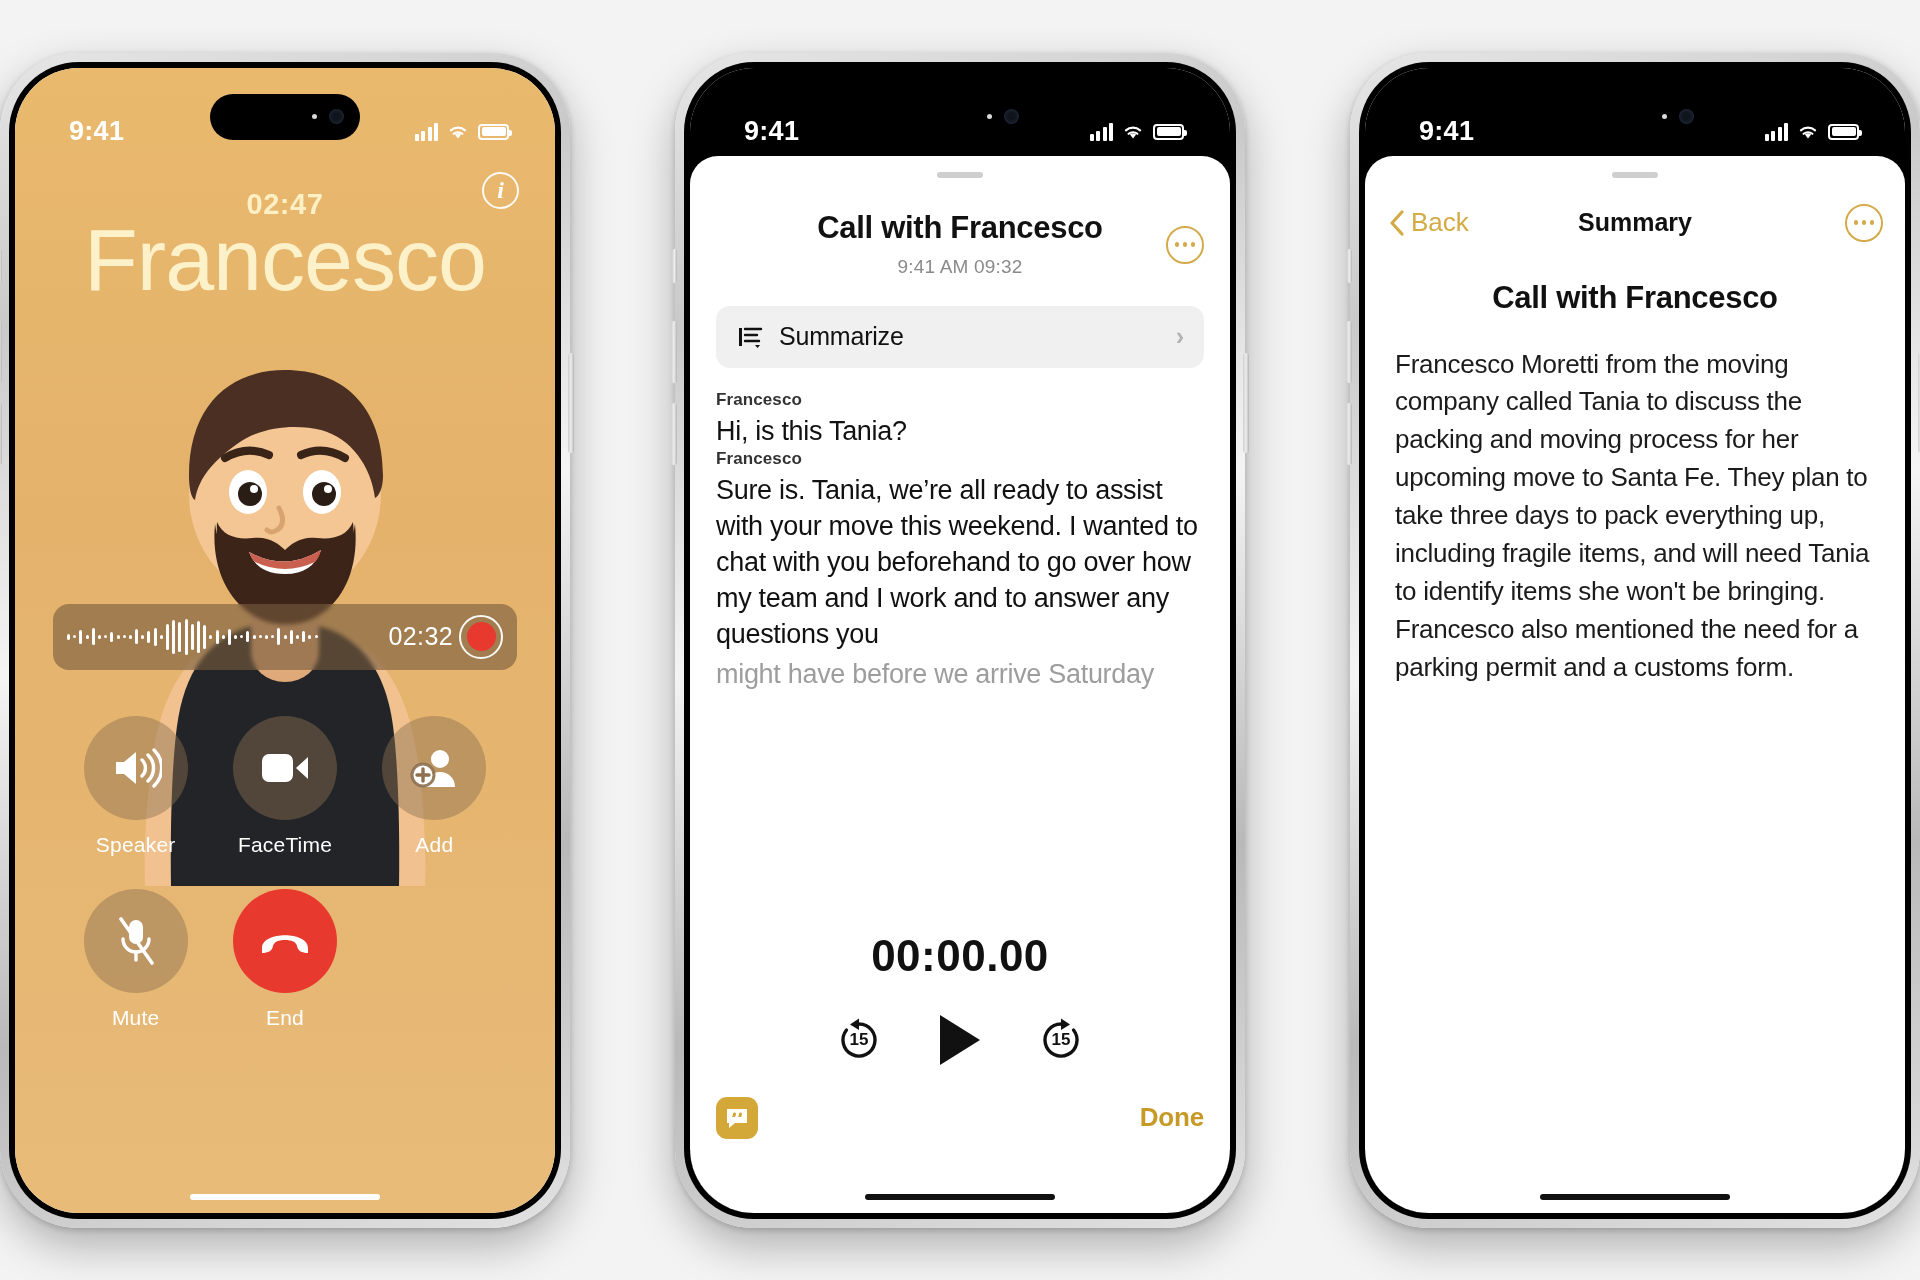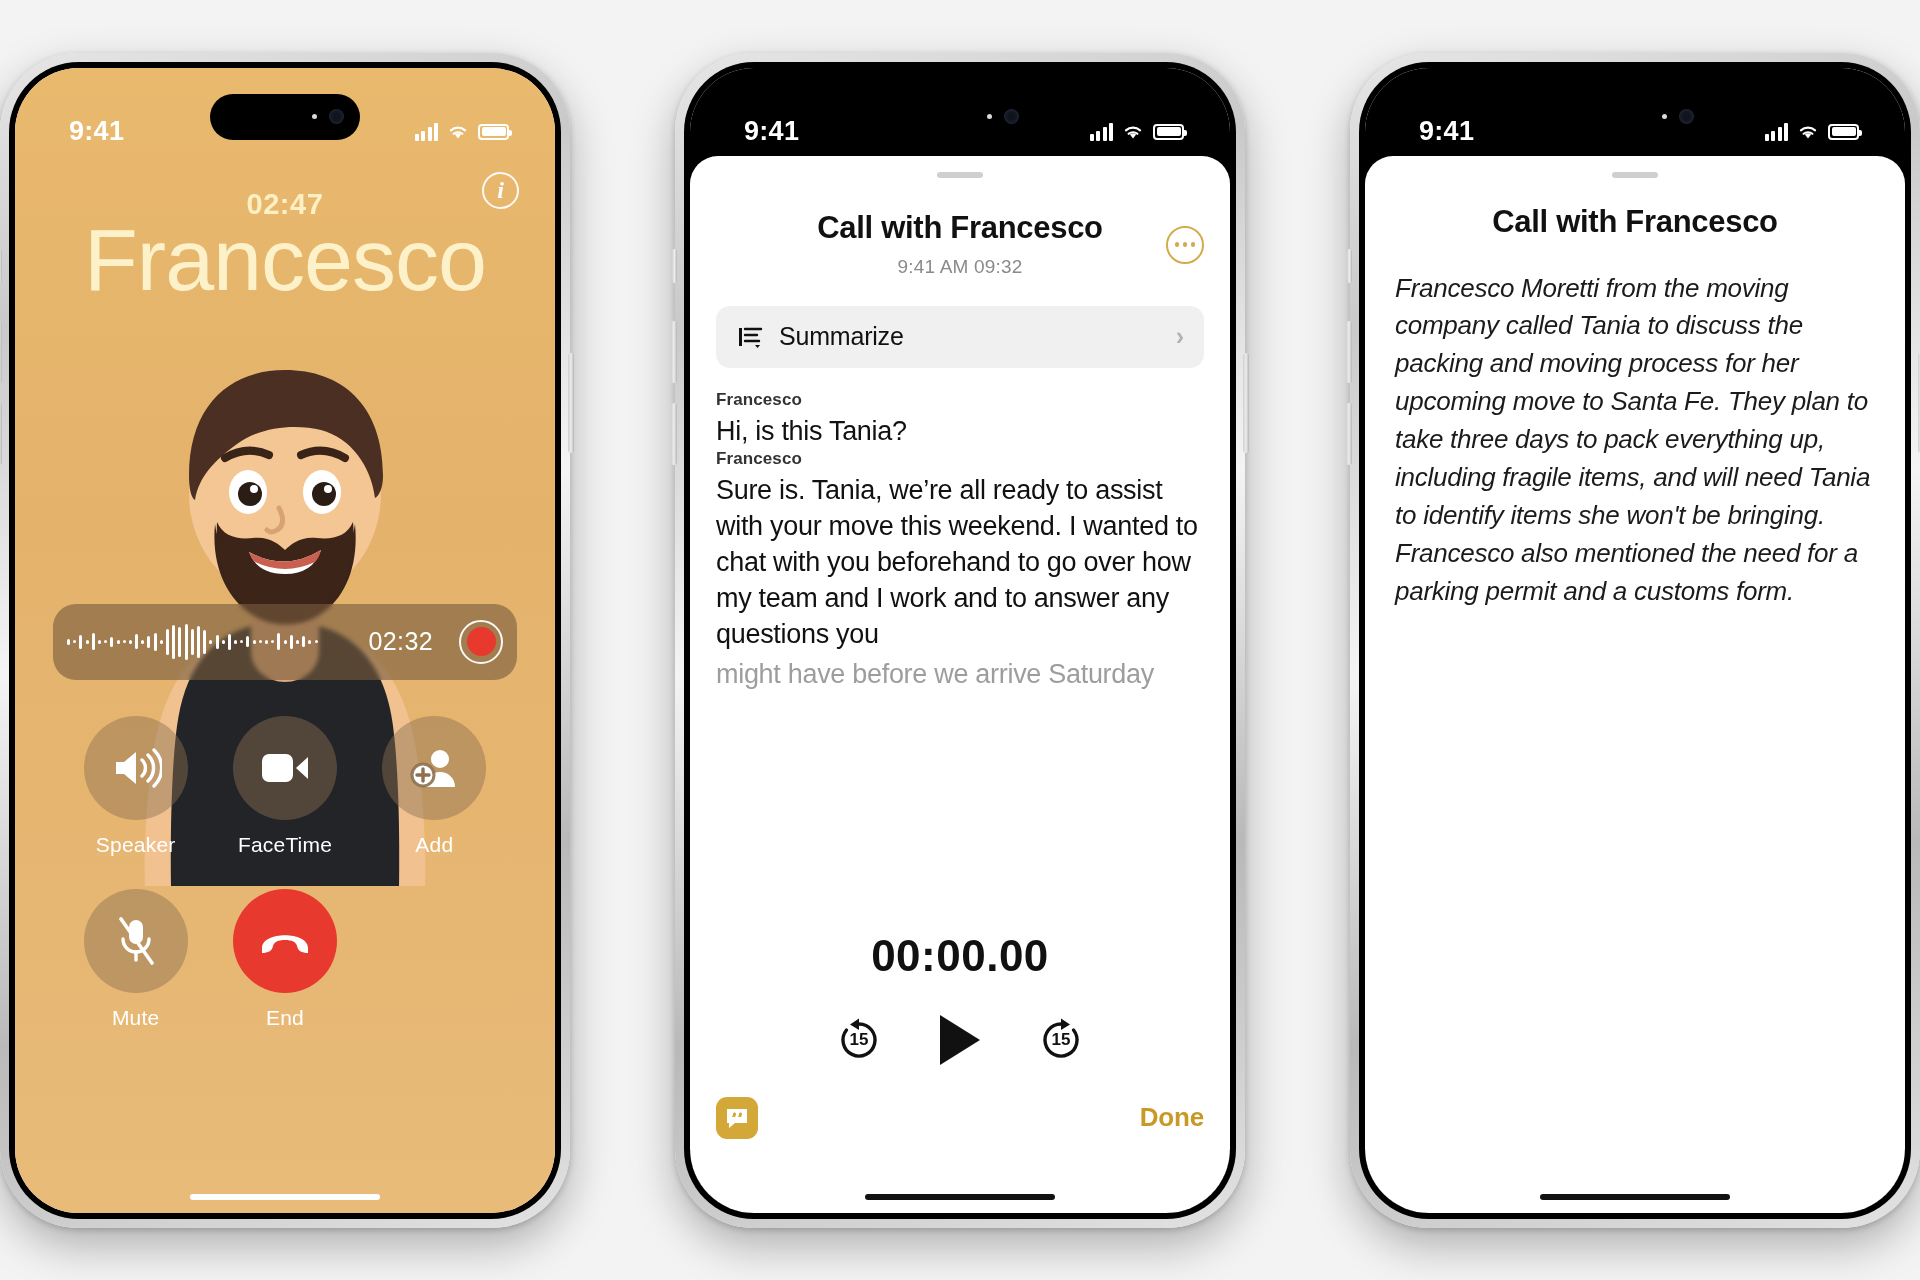--- a/index.html
+++ b/index.html
@@ -97,23 +97,23 @@
     position:absolute; top:120px; left:0; right:0; text-align:center;
     color:#fdf0c4; font-size:29px; font-weight:600; letter-spacing:.6px;
   }
   .caller-name {
     position:absolute; top:148px; left:0; right:0; text-align:center;
     color:#fdf1c9; font-size:88px; font-weight:400; letter-spacing:-1px; line-height:1;
   }
   .memoji { position:absolute; left:50%; transform:translateX(-50%); top:258px; width:440px; height:560px; }
 
   .rec-bar {
-    position:absolute; left:38px; right:38px; top:536px; height:76px;
-    background: rgba(120,92,62,.62); border-radius:23px;
-    display:flex; align-items:center; padding:0 14px; gap:26px;
+    position:absolute; left:38px; right:38px; top:536px; height:66px;
+    background: rgba(120,92,62,.62); border-radius:16px;
+    display:flex; align-items:center; padding:0 14px; gap:6px;
     backdrop-filter: blur(2px);
   }
   .waveform { flex:1; display:flex; align-items:center; gap:3.2px; height:40px; }
   .waveform i { width:3px; border-radius:2px; background:#fff; display:block; }
   .rec-time { color:#fff; font-size:25px; font-weight:500; letter-spacing:.4px; }
   .rec-dot {
     width:44px; height:44px; border-radius:50%; border:2.6px solid rgba(255,255,255,.95);
     display:flex; align-items:center; justify-content:center; flex:0 0 auto;
   }
   .rec-dot i { width:29px; height:29px; border-radius:50%; background:#e8392f; display:block; }
@@ -171,21 +171,21 @@
   .live-badge {
     width:42px; height:42px; border-radius:11px; background:#d3a838;
     display:flex; align-items:center; justify-content:center;
   }
   .done-btn { color:#c79a27; font-size:26px; font-weight:700; letter-spacing:-.2px; }
 
   .nav-bar { position:relative; height:62px; display:flex; align-items:center; padding:0 24px; margin-top:14px; }
   .nav-back { display:flex; align-items:center; gap:6px; color:#d3ab45; font-size:26px; }
   .nav-title { position:absolute; left:0; right:0; text-align:center; font-size:25px; font-weight:700; color:#111; }
   .summary-title { text-align:center; font-size:31px; font-weight:700; color:#111; margin-top:26px; letter-spacing:-.3px; }
-  .summary-body { margin:30px 30px 0; font-size:26px; line-height:1.46; color:#1b1b1b; letter-spacing:-.25px; font-weight:400;font-style:italic; }
+  .summary-body { margin:30px 30px 0; font-size:26px; line-height:1.46; color:#1b1b1b; letter-spacing:-.25px; font-weight:400; }
 </style>
 </head>
 <body>
 
 <div class="stage">
 
   <div class="phone">
     <div class="btn-side btn-silent"></div>
     <div class="btn-side btn-volup"></div>
     <div class="btn-side btn-voldn"></div>
@@ -492,20 +492,34 @@
             </div>
           </div>
           <div class="dyn-island">
             <span class="di-dot"></span>
             <span class="di-cam"></span>
           </div>
 
           <div class="sheet">
             <div class="grabber"></div>
 
+            <div class="nav-bar">
+              <div class="nav-back">
+                <svg width="16" height="28" viewBox="0 0 16 28">
+                  <path d="M13 3 L3 14 L13 25" stroke="#d3ab45" stroke-width="3.2" fill="none" stroke-linecap="round" stroke-linejoin="round"></path>
+                </svg>
+                <span>Back</span>
+              </div>
+              <div class="nav-title">Summary</div>
+              <div class="dots-btn" style="top:12px; right:22px;">
+                  <i></i>
+                  <i></i>
+                  <i></i>
+                </div>
+            </div>
 
             <div class="summary-title">Call with Francesco</div>
             <div class="summary-body">Francesco Moretti from the moving company called Tania to discuss the packing and moving process for her upcoming move to Santa Fe. They plan to take three days to pack everything up, including fragile items, and will need Tania to identify items she won't be bringing. Francesco also mentioned the need for a parking permit and a customs form.</div>
           </div>
 
           <div class="home-ind" style="background:#111"></div>
         </div>
       </div>
     </div>
   </div>

